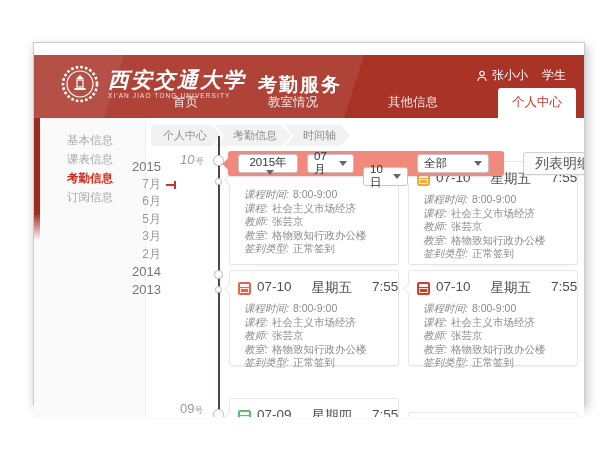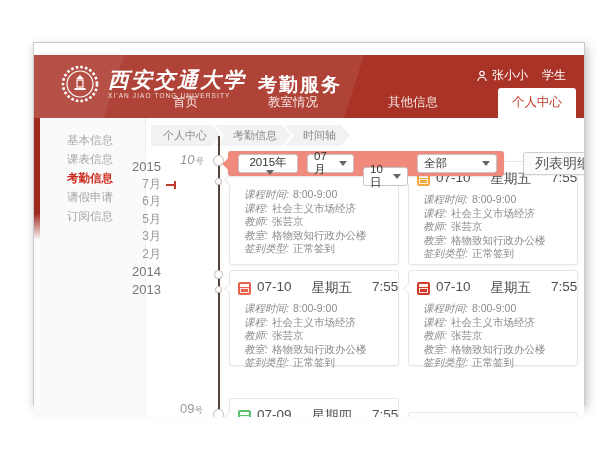--- a/index.html
+++ b/index.html
@@ -103,21 +103,21 @@
 
   
   .filterbar { position:absolute; left:194px; top:33px; width:276px; height:25px;
     background:#ef8a7d; border-radius:3px; display:flex; align-items:center; gap:9px;
     padding-left:10px; z-index:20; box-shadow:0 1px 2px rgba(0,0,0,.12); }
   .filterbar::before { content:""; position:absolute; left:-4px; top:8.5px; width:8px;
     height:8px; background:#ef8a7d; transform:rotate(45deg); }
   .dd { height:19px; background:#fff; border:1px solid #c9c2c6; border-radius:3px;
     display:flex; align-items:center; justify-content:space-between; padding:0 6px;
     font-size:11.5px; color:#333; cursor:pointer; }
-  .dd-year { width:60px;flex-direction:column; } .dd-month { width:47px; } .dd-day { width:45px;margin-top:26px; } .dd-type { width:80px; }
+  .dd-year { width:60px;flex-direction:column; } .dd-month { width:47px; } .dd-day { width:45px;margin-top:26px; } .dd-type { width:72px; }
   .caret { width:0; height:0; border-left:4px solid transparent; border-right:4px solid transparent;
     border-top:5px solid #666; margin-left:4px; }
   .list-btn { position:absolute; left:477px; top:34px; width:80px; height:23px;
     background:#fbfbfb; border:1px solid #cfcfcf; border-radius:3px; font-size:14px;
     color:#555; text-align:center; line-height:21px; z-index:20; cursor:pointer;
     box-shadow:0 1px 1px rgba(0,0,0,.06);margin-left:12px; }
 </style>
 </head>
 <body>
 
@@ -162,21 +162,20 @@
     </div>
 
     <div class="content">
       <div class="side-panel"></div>
       <div class="red-strip"></div>
 
       <div class="side-menu">
         <div class="side-item">基本信息</div>
         <div class="side-item">课表信息</div>
         <div class="side-item active">考勤信息</div>
-        <div class="side-item">请假申请</div>
         <div class="side-item">订阅信息</div>
       </div>
 
       <div class="crumbs">
         <div class="crumb">个人中心</div>
         <div class="crumb">考勤信息</div>
         <div class="crumb">时间轴</div>
       </div>
 
       <div class="tl-nav">

